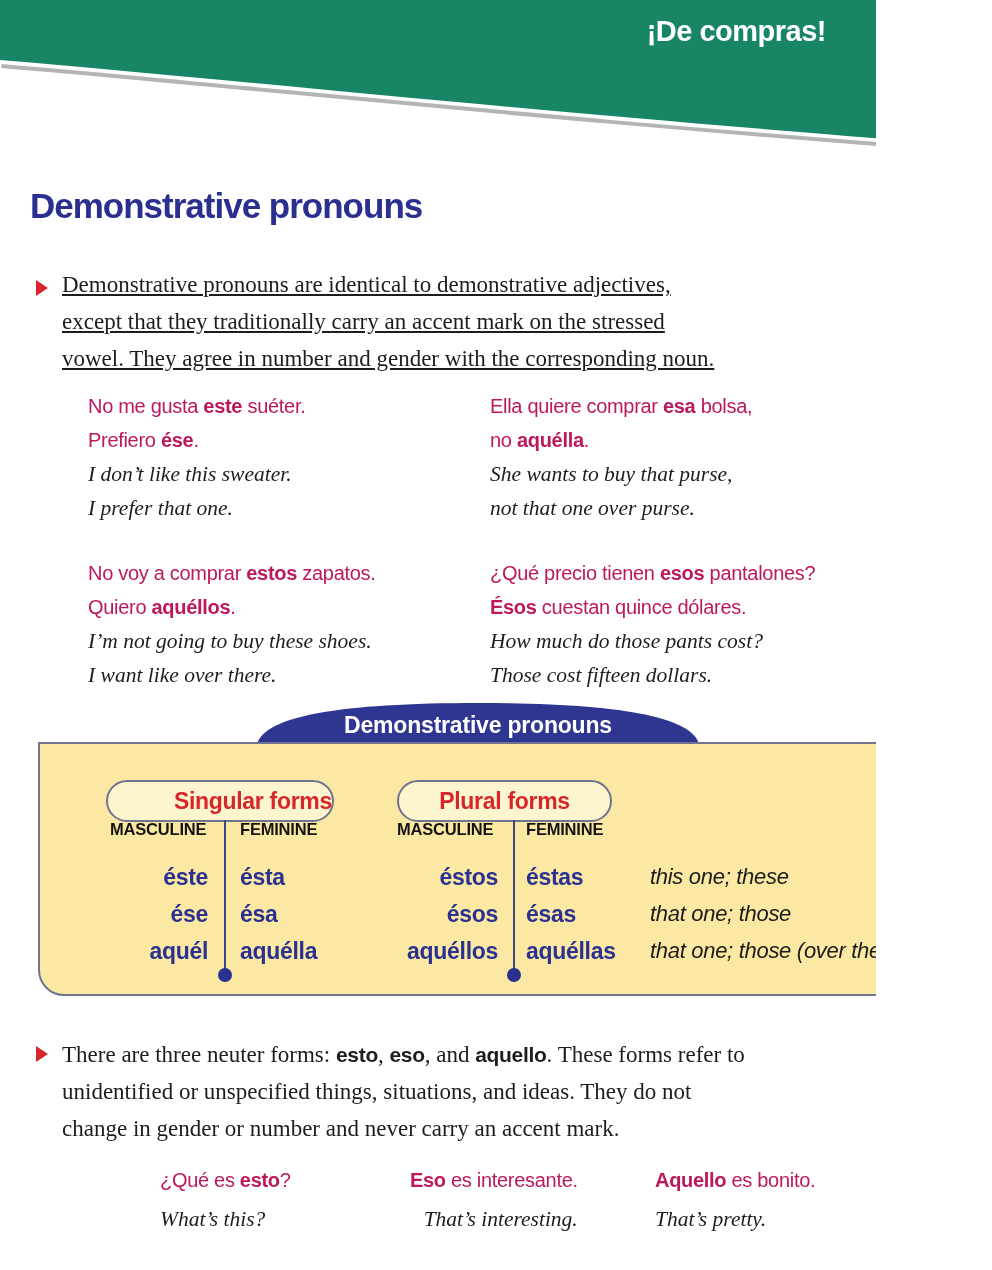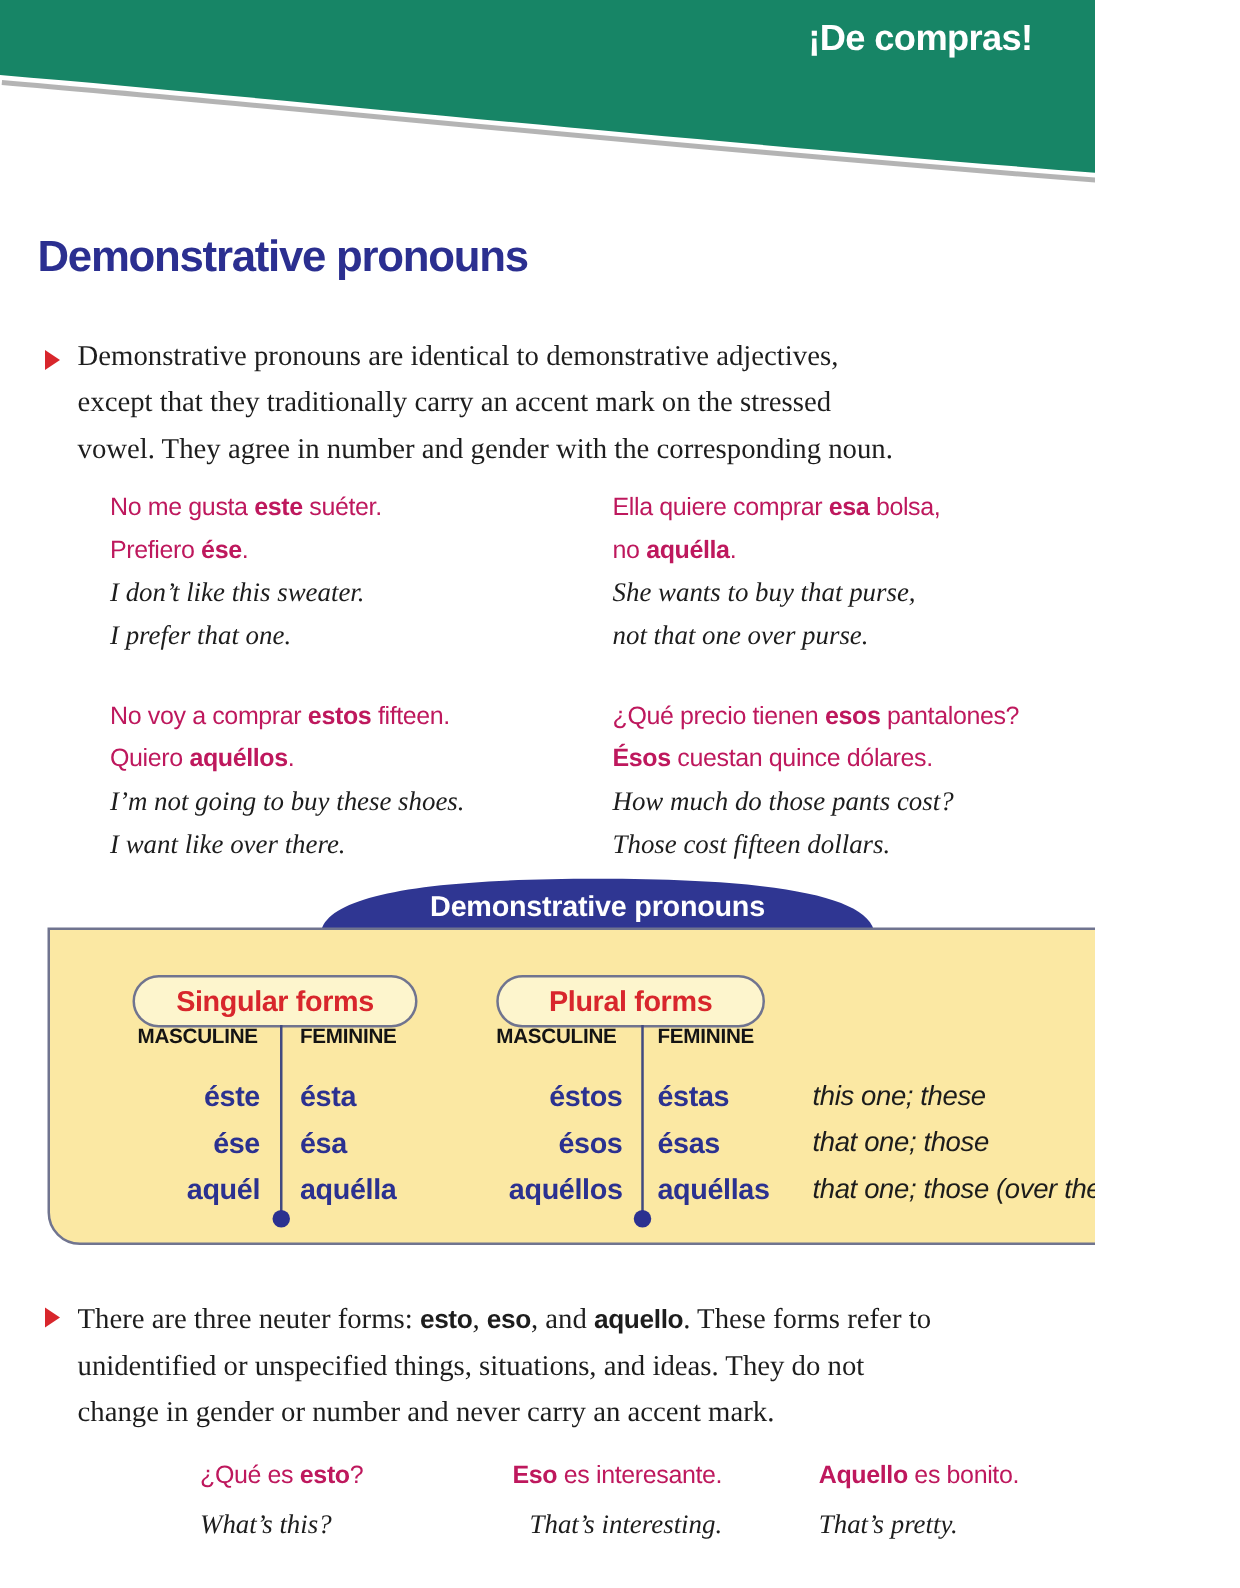--- a/index.html
+++ b/index.html
@@ -39,21 +39,21 @@
   .chart{position:absolute;left:38px;top:700px;width:879px;height:300px;}
   .tab{position:absolute;left:214px;top:1px;width:452px;height:43px;}
   .tab svg{position:absolute;inset:0;}
   .tab-label{position:relative;text-align:center;padding-top:11px;color:#ffffff;
              font-size:23px;font-weight:bold;letter-spacing:-0.2px;}
   .box{position:absolute;left:0;top:42px;width:873px;height:250px;background:var(--box-fill);
        border:2px solid var(--box-border);border-radius:0 0 26px 26px;}
   .pill{position:absolute;top:80px;height:38px;line-height:38px;background:var(--pill-fill);
         border:2px solid var(--box-border);border-radius:21px;text-align:center;
         color:var(--red);font-size:23px;font-weight:bold;letter-spacing:-0.3px;}
-  .pill-sing{left:68px;width:224px;}
+  .pill-sing{left:68px;width:224px;text-align:right;}
   .pill-plur{left:359px;width:211px;}
   .vline{position:absolute;width:2px;top:120px;height:154px;background:var(--divider);}
   .dot{position:absolute;width:14px;height:14px;border-radius:50%;background:var(--word-blue);top:268px;}
   .colhead{position:absolute;top:120px;font-size:16.5px;font-weight:bold;color:#141414;
            letter-spacing:-0.2px;}
   .cw{position:absolute;font-size:23px;font-weight:bold;color:var(--word-blue);
       letter-spacing:-0.3px;white-space:nowrap;}
   .cw.r{text-align:right;}
   .gloss{position:absolute;font-style:italic;font-size:22px;color:#1c1c1c;
          letter-spacing:-0.3px;white-space:nowrap;}
@@ -68,41 +68,41 @@
 
   <svg class="hdr-svg" width="992" height="160" viewBox="0 0 992 160">
     <path d="M0,63 C260,85 560,118 992,150" fill="none" stroke="#9b9b9b" stroke-width="4" opacity="0.75" transform="translate(1.5,3)"></path>
     <path d="M0,0 H992 V147 C560,115 260,82 0,60 Z" fill="#178566"></path>
   </svg>
   <div class="hdr-title">¡De compras!</div>
 
   <h1 class="page-title">Demonstrative pronouns</h1>
 
   <div class="tri" style="left:36px;top:280px;"></div>
-  <div class="serif-par" style="top:266px;">
+  <div class="serif-par" style="top:266px;text-decoration:underline;">
     <span class="ln">Demonstrative pronouns are identical to demonstrative adjectives,</span>
     <span class="ln">except that they traditionally carry an accent mark on the stressed</span>
     <span class="ln">vowel. They agree in number and gender with the corresponding noun.</span>
   </div>
 
   <div class="excol" style="left:88px;top:389px;">
     <div class="es-line"><span>No me gusta </span><b>este</b><span> suéter.</span></div>
     <div class="es-line"><span>Prefiero </span><b>ése</b><span>.</span></div>
     <div class="en-line">I don’t like this sweater.</div>
     <div class="en-line">I prefer that one.</div>
   </div>
   <div class="excol" style="left:490px;top:389px;">
     <div class="es-line"><span>Ella quiere comprar </span><b>esa</b><span> bolsa,</span></div>
     <div class="es-line"><span>no </span><b>aquélla</b><span>.</span></div>
     <div class="en-line">She wants to buy that purse,</div>
     <div class="en-line">not that one over purse.</div>
   </div>
 
   <div class="excol" style="left:88px;top:556px;">
-    <div class="es-line"><span>No voy a comprar </span><b>estos</b><span> fifteen.</span></div>
+    <div class="es-line"><span>No voy a comprar </span><b>estos</b><span> zapatos.</span></div>
     <div class="es-line"><span>Quiero </span><b>aquéllos</b><span>.</span></div>
     <div class="en-line">I’m not going to buy these shoes.</div>
     <div class="en-line">I want like over there.</div>
   </div>
   <div class="excol" style="left:490px;top:556px;">
     <div class="es-line"><span>¿Qué precio tienen </span><b>esos</b><span> pantalones?</span></div>
     <div class="es-line"><span></span><b>Ésos</b><span> cuestan quince dólares.</span></div>
     <div class="en-line">How much do those pants cost?</div>
     <div class="en-line">Those cost fifteen dollars.</div>
   </div>

